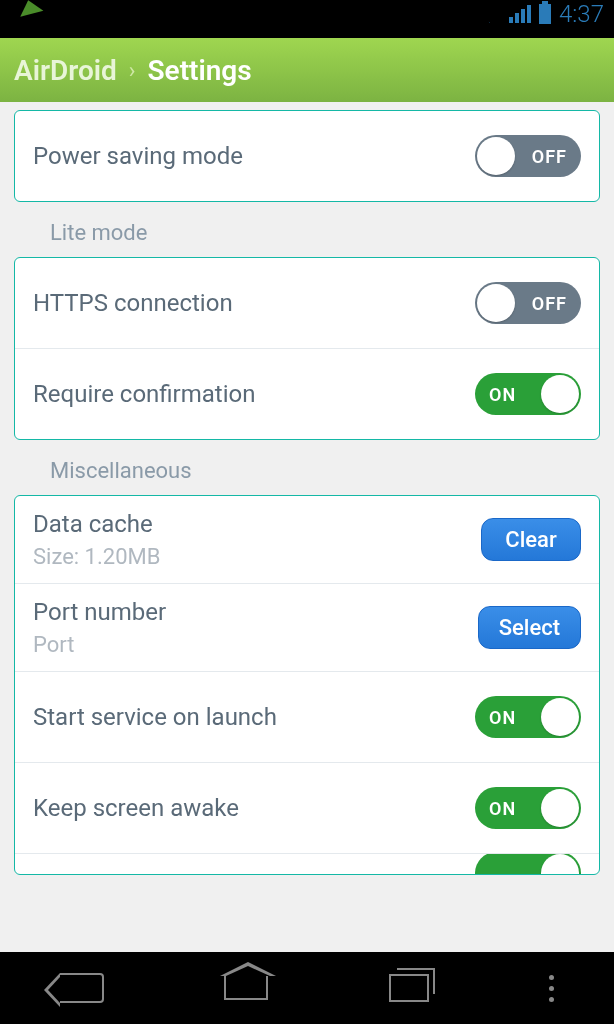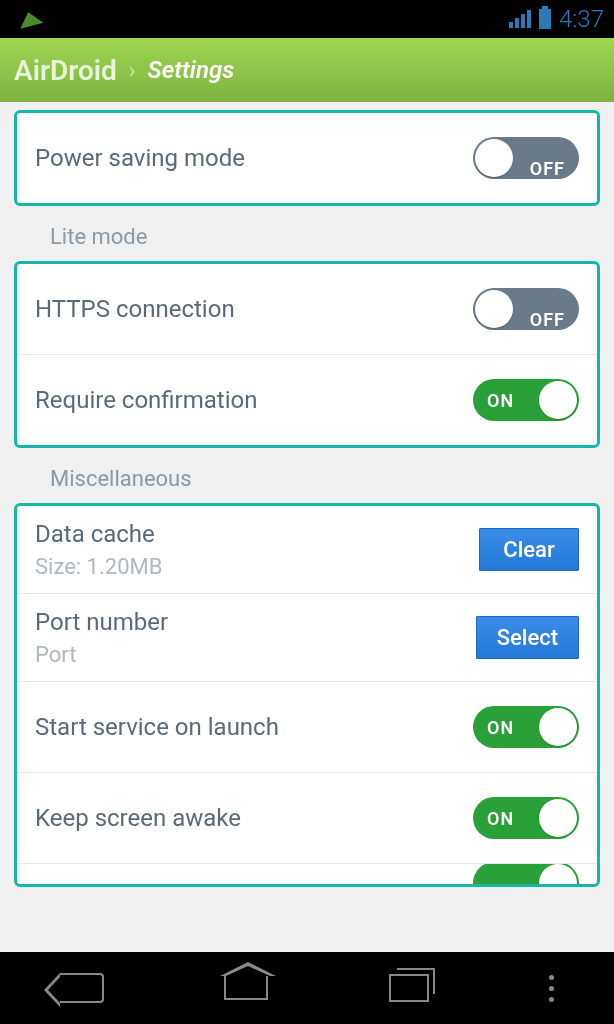--- a/index.html
+++ b/index.html
@@ -8,21 +8,21 @@
   height: 1024px;
   font-family: -apple-system, BlinkMacSystemFont, "Segoe UI", Roboto, sans-serif;
   background: #f0f0f0;
   overflow: hidden;
   position: relative;
 }
 .status-bar {
   height: 38px;
   background: #000;
   display: flex;
-  align-items: center;
+  align-items: flex-start;
   justify-content: space-between;
   padding: 0 10px;
 }
 .status-left { display: flex; align-items: center; }
 .paper-plane {
   width: 0; height: 0;
   border-left: 12px solid transparent;
   border-right: 12px solid transparent;
   border-bottom: 14px solid #4a8c2a;
   transform: rotate(-15deg);
@@ -56,35 +56,35 @@
 .header {
   height: 64px;
   background: linear-gradient(to bottom, #9fd650, #7cb342);
   display: flex;
   align-items: center;
   padding: 0 14px;
   color: #fff;
 }
 .header-app { font-size: 28px; font-weight: 600; color: #e8f5d8; }
 .header-chevron { margin: 0 12px; color: #d0e8a8; font-size: 22px; }
-.header-title { font-size: 24px; font-weight: 600; color: #fff; font-style: italic; }
+.header-title { font-size: 28px; font-weight: 600; color: #fff; }
 .content {
   padding: 8px 14px 0;
   height: 870px;
   overflow: hidden;
 }
 .section-header {
   color: #8a9aa8;
   font-size: 22px;
   padding: 18px 4px 12px;
   margin-left: 32px;
 }
 .card {
   background: #fff;
-  border: 3px solid #14b8a6;
+  border: 1px solid #14b8a6;
   border-radius: 6px;
 }
 .row {
   display: flex;
   align-items: center;
   justify-content: space-between;
   padding: 24px 18px;
   border-bottom: 1px solid #e4e9ed;
 }
 .row:last-child { border-bottom: none; }
@@ -93,40 +93,40 @@
 .row-sub { color: #b0b8c0; font-size: 22px; margin-top: 6px; }
 .row.compact { padding: 14px 18px; }
 .toggle {
   width: 106px; height: 42px;
   border-radius: 21px;
   position: relative;
   display: flex;
   align-items: center;
   cursor: pointer;
 }
-.toggle-off { background: #6a7a88; justify-content: flex-end; padding-right: 14px; align-items: flex-end; }
+.toggle-off { background: #6a7a88; justify-content: flex-end; padding-right: 14px; }
 .toggle-on { background: #2aa038; justify-content: flex-start; padding-left: 14px; }
 .toggle-knob {
   width: 38px; height: 38px;
   background: #fff;
   border-radius: 50%;
   position: absolute;
   top: 2px;
   box-shadow: 0 1px 2px rgba(0,0,0,0.2);
 }
 .toggle-off .toggle-knob { left: 2px; }
 .toggle-on .toggle-knob { right: 2px; }
 .toggle-label { color: #fff; font-size: 18px; font-weight: 600; letter-spacing: 1px; }
 .btn {
   background: linear-gradient(to bottom, #3a8ee8, #2478d8);
   color: #fff;
   font-size: 22px;
   font-weight: 500;
   padding: 8px 20px;
-  border-radius: 1px;
+  border-radius: 12px;
   border: 1px solid #1a68c8;
   cursor: pointer;
   min-width: 100px;
   text-align: center;
 }
 .nav-bar {
   position: absolute;
   bottom: 0; left: 0; right: 0;
   height: 72px;
   background: #000;

